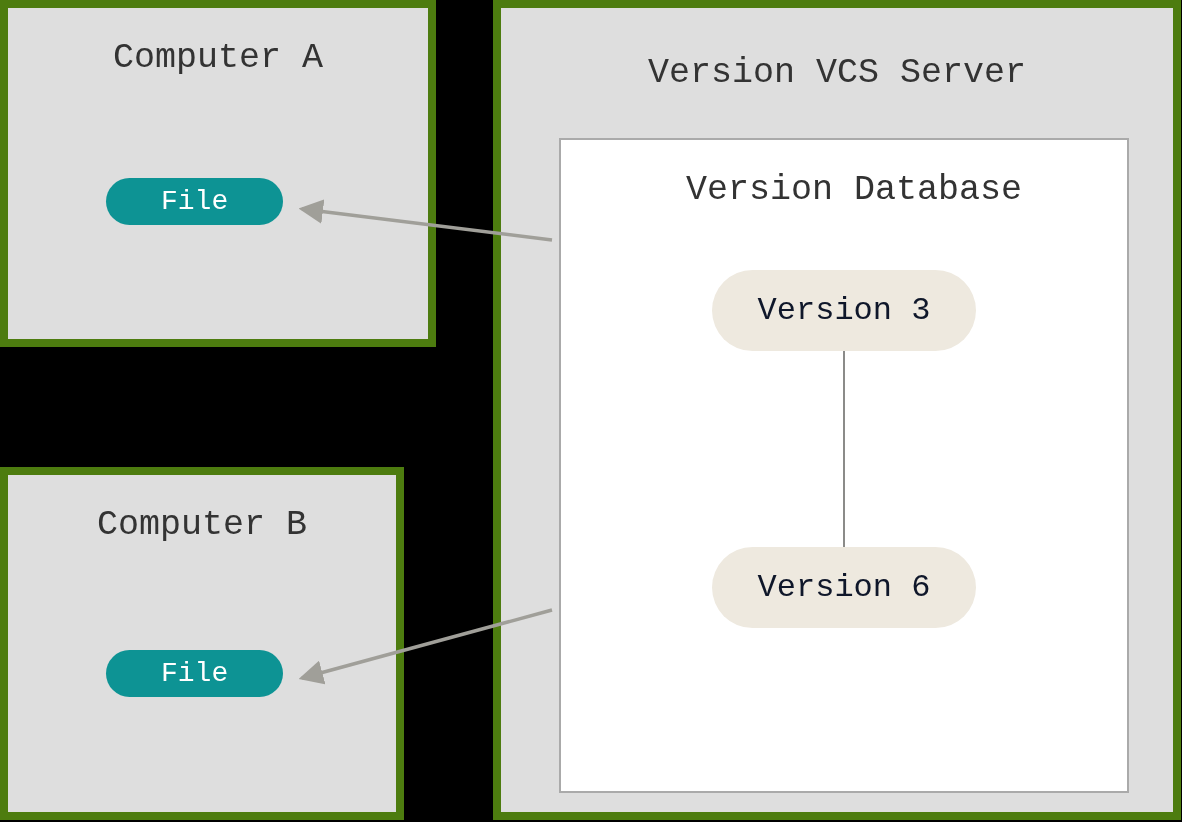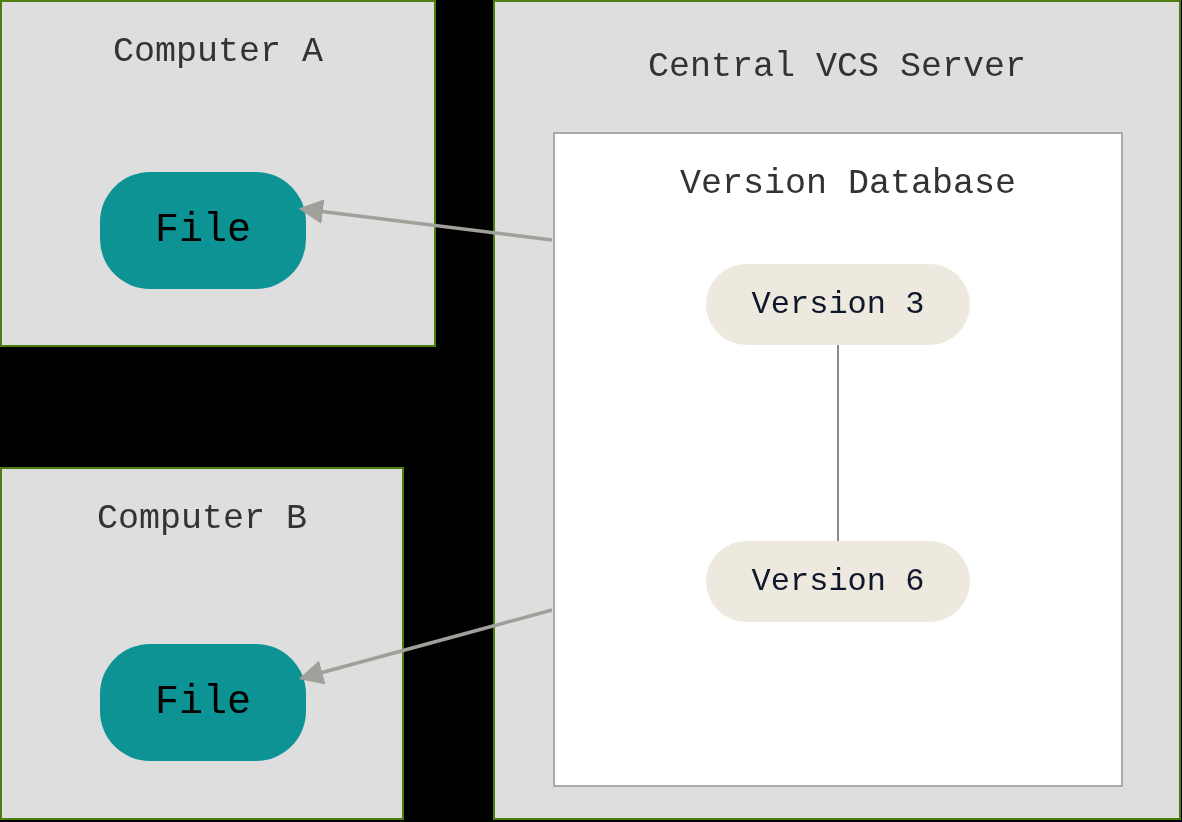--- a/index.html
+++ b/index.html
@@ -6,21 +6,21 @@
     body {
       width: 1182px;
       height: 822px;
       background: #000;
       font-family: "Courier New", Courier, monospace;
       position: relative;
     }
     .box {
       position: absolute;
       background: #dedede;
-      border: 2px solid #4d7c0f;
+      border: 8px solid #4d7c0f;
     }
     .computer-a {
       left: 0;
       top: 0;
       width: 436px;
       height: 347px;
     }
     .computer-b {
       left: 0;
       top: 467px;
@@ -37,24 +37,24 @@
       font-size: 35px;
       color: #333;
       text-align: center;
       margin-top: 30px;
     }
     .server .box-title {
       margin-top: 45px;
     }
     .file-badge {
       background: #0d9394;
-      color: #000000;
-      font-size: 40px;
+      color: #ffffff;
+      font-size: 28px;
       border-radius: 50px;
-      padding: 36px 55px;
+      padding: 8px 55px;
       display: inline-block;
       position: absolute;
     }
     .computer-a .file-badge {
       left: 98px;
       top: 170px;
     }
     .computer-b .file-badge {
       left: 98px;
       top: 175px;
@@ -114,21 +114,21 @@
   <div class="box-title">Computer A</div>
   <div class="file-badge">File</div>
 </div>
 
 <div class="box computer-b">
   <div class="box-title">Computer B</div>
   <div class="file-badge">File</div>
 </div>
 
 <div class="box server">
-  <div class="box-title">Central VCS Server</div>
+  <div class="box-title">Version VCS Server</div>
   <div class="version-db">
     <div class="version-db-title">Version Database</div>
     <div class="versions">
       <div class="version-badge">Version 3</div>
       <div class="vline"></div>
       <div class="vline"></div>
       <div class="version-badge">Version 6</div>
     </div>
   </div>
 </div>

